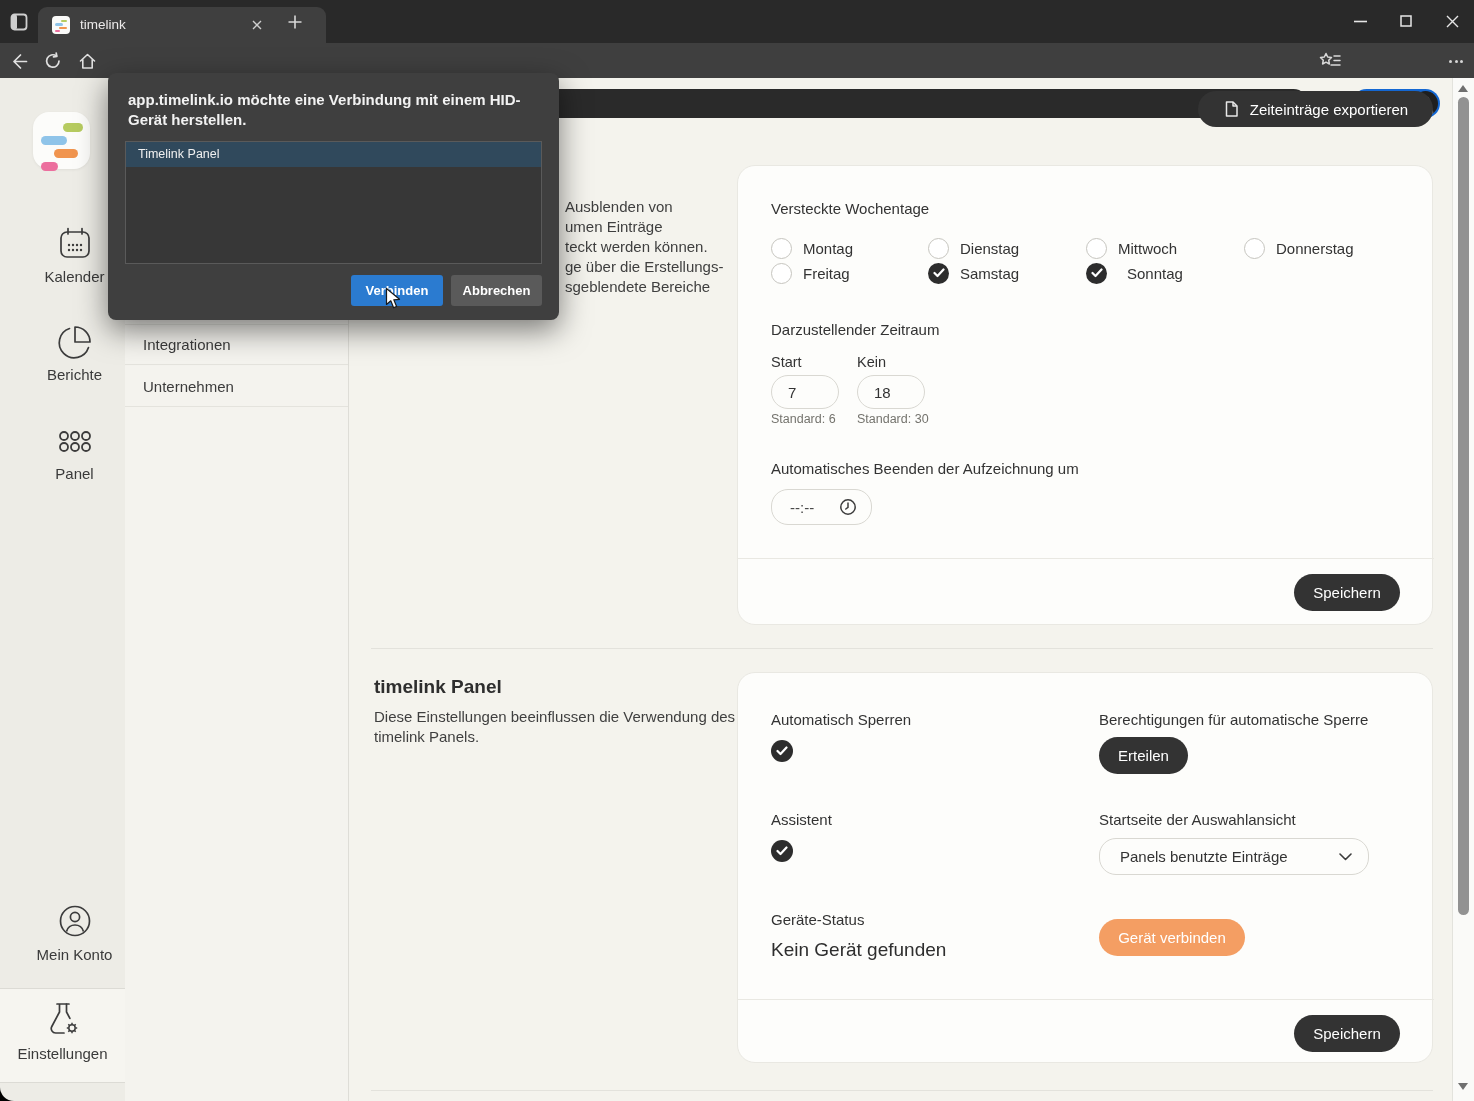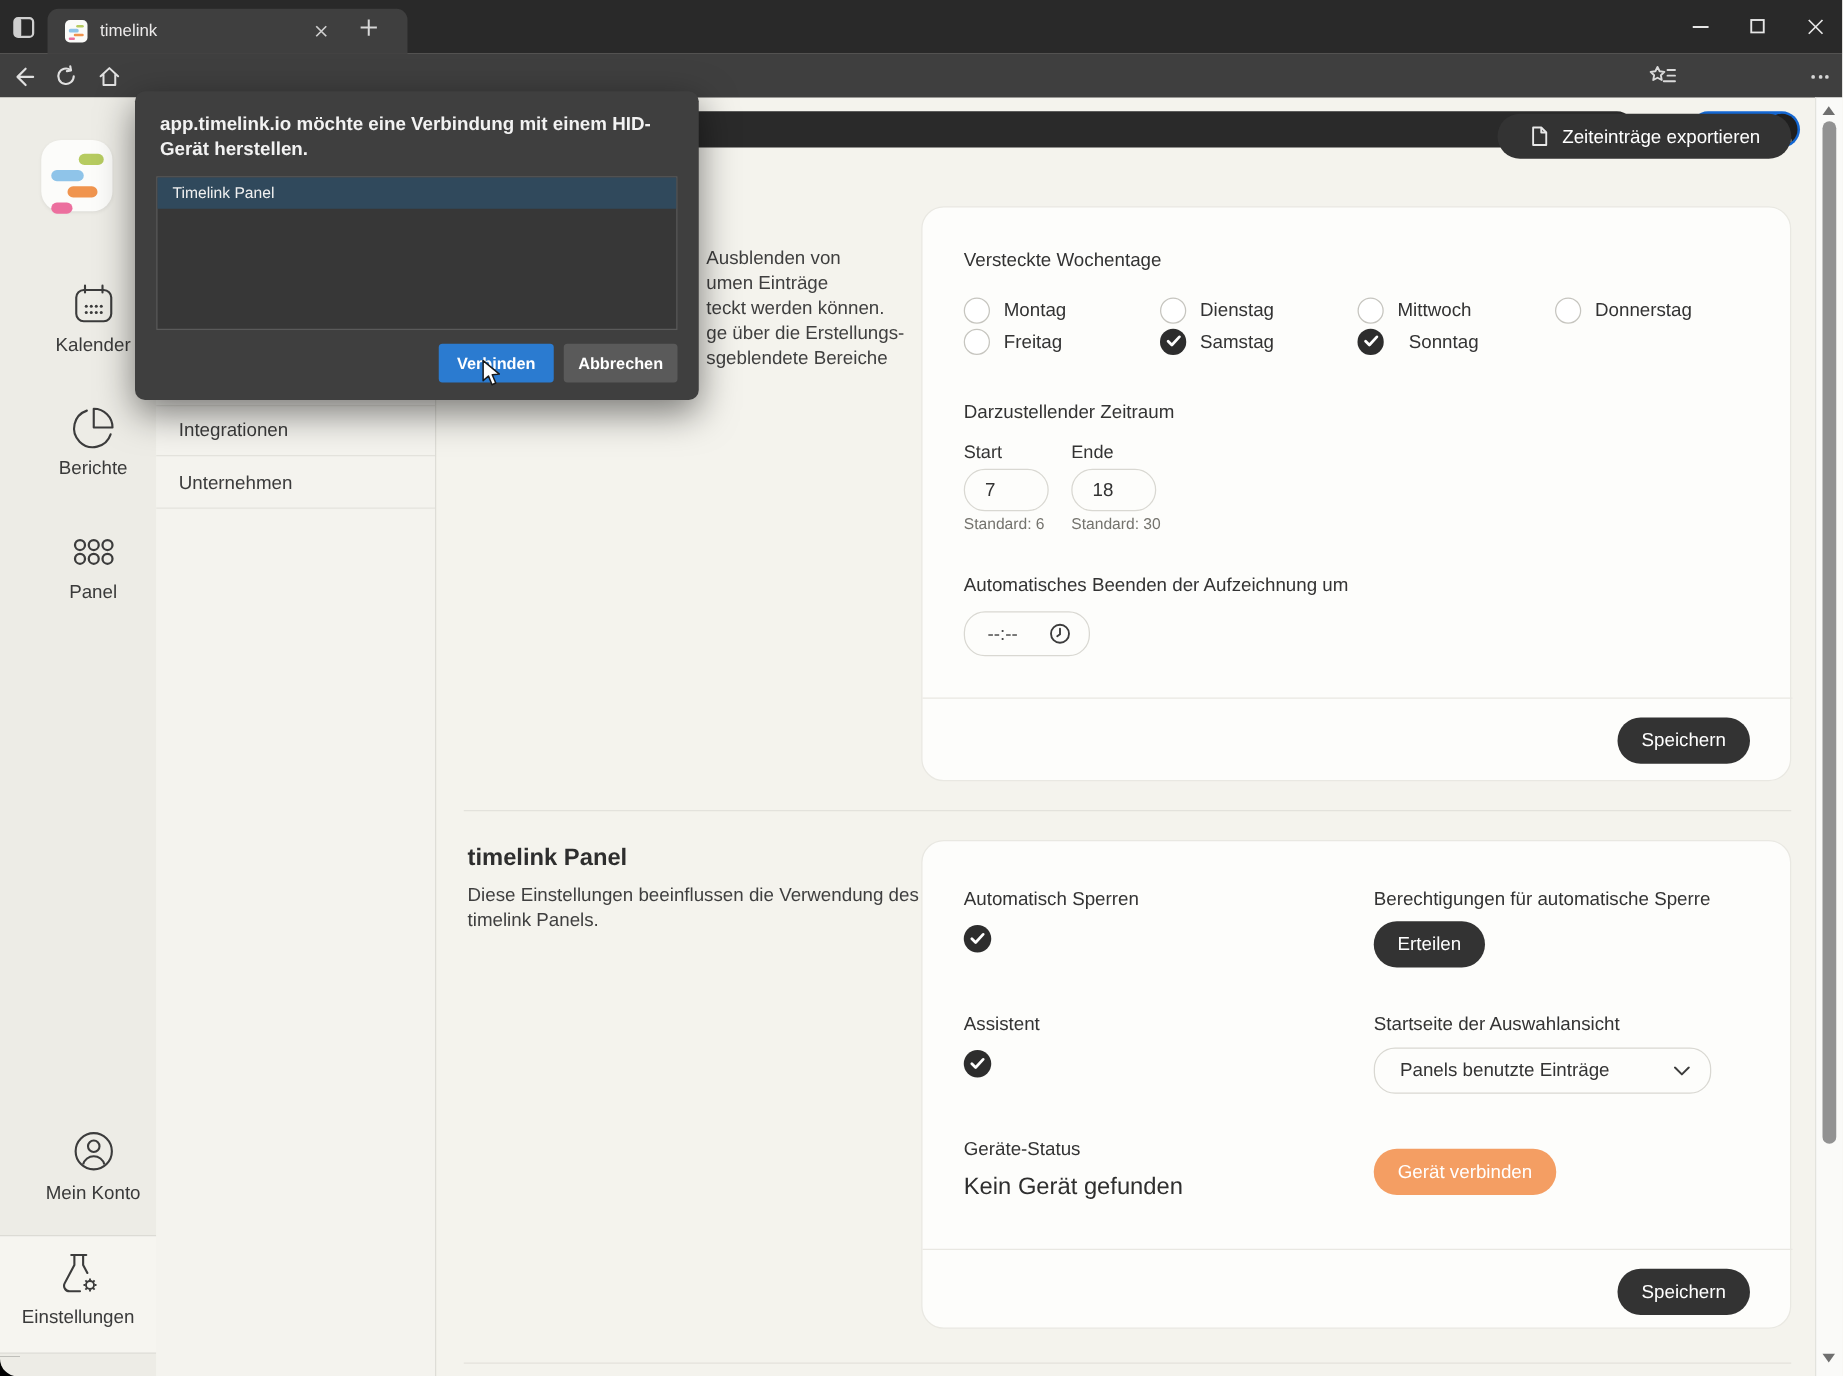--- a/index.html
+++ b/index.html
@@ -325,21 +325,21 @@
         <span class="cb on">
           <svg width="12" height="10" viewBox="0 0 12 10">
             <polyline points="1.5,5 4.5,8 10.5,1.5" fill="none" stroke="#fff" stroke-width="2.2" stroke-linecap="round" stroke-linejoin="round"></polyline>
           </svg>
         </span>
         <span class="t">Sonntag</span>
       </div>
 
     <div class="lbl" style="left:33px;top:155px;">Darzustellender Zeitraum</div>
     <div class="lbl" style="left:33px;top:188px;font-size:14.5px;">Start</div>
-    <div class="lbl" style="left:119px;top:188px;font-size:14.5px;">Ende</div>
+    <div class="lbl" style="left:119px;top:188px;font-size:14.5px;">Kein</div>
     <div class="pill-input" style="left:33px;top:209px;width:68px;height:34px;padding-left:16px;">
         <span>7</span>
       </div>
     <div class="pill-input" style="left:119px;top:209px;width:68px;height:34px;padding-left:16px;">
         <span>18</span>
       </div>
     <div class="hint" style="left:33px;top:246px;">Standard: 6</div>
     <div class="hint" style="left:119px;top:246px;">Standard: 30</div>
 
     <div class="lbl" style="left:33px;top:294px;">Automatisches Beenden der Aufzeichnung um</div>

